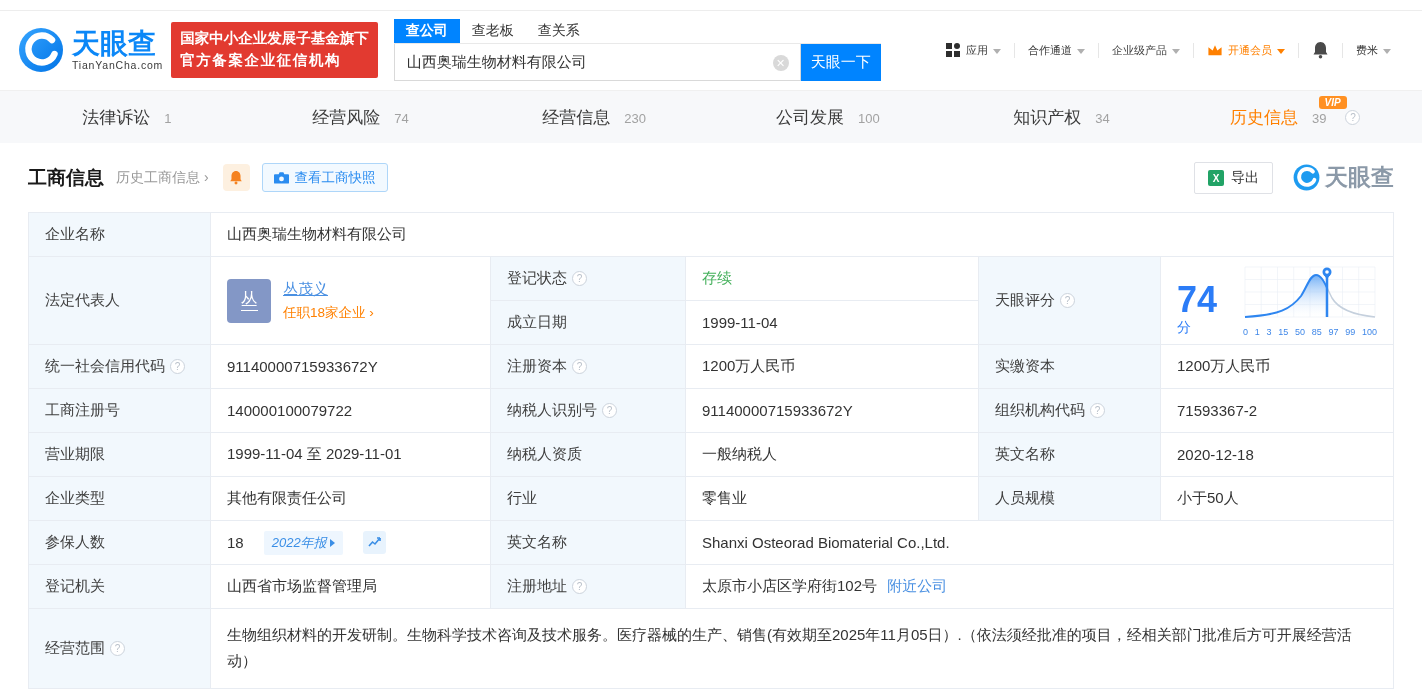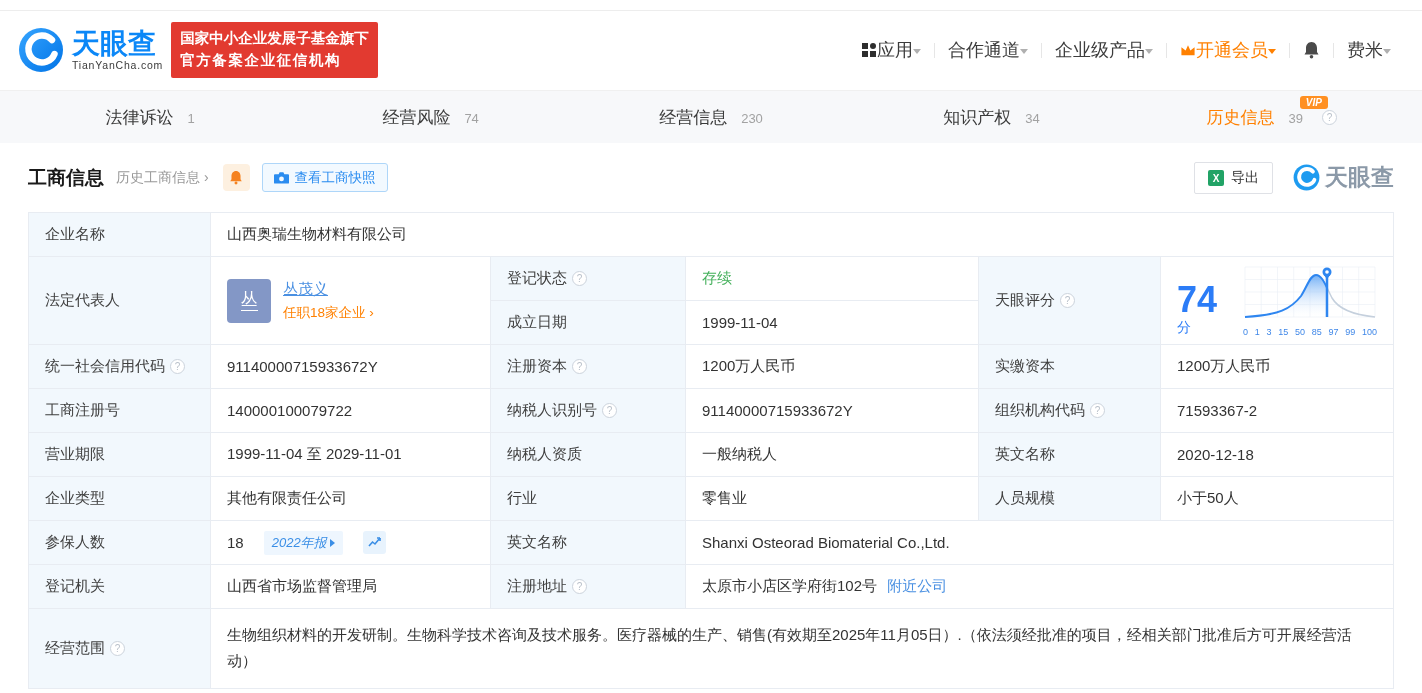--- a/index.html
+++ b/index.html
@@ -27,21 +27,21 @@
   .s-tab.on{background:var(--blue); color:#fff; font-weight:bold;}
   .s-row{display:flex; position:relative;}
   .s-row input{flex:1; height:37px; border:1px solid #d9d9d9; border-top:none; padding:0 34px 0 12px;
                font-size:15px; color:#333; outline:none; font-family:inherit;}
   .clear-x{position:absolute; right:92px; top:11px; width:16px; height:16px; border-radius:50%;
            background:#d9d9d9; color:#fff; font-size:11px; line-height:16px; text-align:center; cursor:pointer;}
   .s-btn{width:80px; height:37px; background:var(--blue); color:#fff; border:none; font-size:15px;
          cursor:pointer; font-family:inherit;}
   .nav{margin-left:auto; display:flex; align-items:center;}
   .nav .sep{width:1px; height:15px; background:#e6e6e6;}
-  .nav-item{display:flex; align-items:center; padding:0 13px; font-size:18px; color:#3c3c3c; cursor:pointer; white-space:nowrap;}
+  .nav-item{display:flex; align-items:center; gap:5px; padding:0 13px; font-size:11px; color:#3c3c3c; cursor:pointer; white-space:nowrap;}
   .nav-item.vip{color:var(--orange);}
   .caret{width:0; height:0; border-left:4px solid transparent; border-right:4px solid transparent;
          border-top:5px solid #b0b0b0; margin-top:2px;}
   .nav-item.vip .caret{border-top-color:var(--orange);}
   
   .tabbar{height:53px; background:#f7f8fa; display:flex; padding:0 10px; border-top:1px solid #f0f0f0;}
   .tab{flex:1; display:flex; align-items:center; justify-content:center; gap:14px; font-size:17px;
        color:#3a3a3a; cursor:pointer; position:relative;}
   .tab .cnt{font-size:13px; color:#a2a2a2; margin-top:3px;}
   .tab.active{background:#fff; color:var(--blue); font-weight:bold;}
@@ -113,20 +113,32 @@
       <div class="t1">天眼查</div>
       <div class="t2">TianYanCha.com</div>
     </div>
   </div>
 
   <div class="cert">
     <div>国家中小企业发展子基金旗下</div>
     <div class="l2">官方备案企业征信机构</div>
   </div>
 
+  <div class="search">
+    <div class="s-tabs">
+      <div class="s-tab on">查公司</div>
+      <div class="s-tab">查老板</div>
+      <div class="s-tab">查关系</div>
+    </div>
+    <div class="s-row">
+      <input type="text" value="山西奥瑞生物材料有限公司" style="">
+      <div class="clear-x">✕</div>
+      <button class="s-btn">天眼一下</button>
+    </div>
+  </div>
 
   <div class="nav">
     <div class="nav-item">
       <svg width="15" height="15" viewBox="0 0 15 15">
         <rect x="0" y="0" width="6" height="6" fill="#2e2e2e"></rect>
           <rect x="0" y="8" width="6" height="6" fill="#2e2e2e"></rect>
         <rect x="8" y="8" width="6" height="6" fill="#2e2e2e"></rect>
           <circle cx="11" cy="3" r="3" fill="#2e2e2e"></circle>
       </svg>
       <span>应用</span>
@@ -170,20 +182,24 @@
     <span>法律诉讼</span>
     <span class="cnt">1</span>
   </div>
   <div class="tab">
     <span>经营风险</span>
     <span class="cnt">74</span>
   </div>
   <div class="tab">
     <span>经营信息</span>
     <span class="cnt">230</span>
+  </div>
+  <div class="tab">
+    <span>公司发展</span>
+    <span class="cnt">100</span>
   </div>
   <div class="tab">
     <span>知识产权</span>
     <span class="cnt">34</span>
   </div>
   <div class="tab hist">
     <span class="vipbadge">VIP</span>
     <span>历史信息</span>
     <span class="cnt">39</span>
     <span class="help">?</span>

